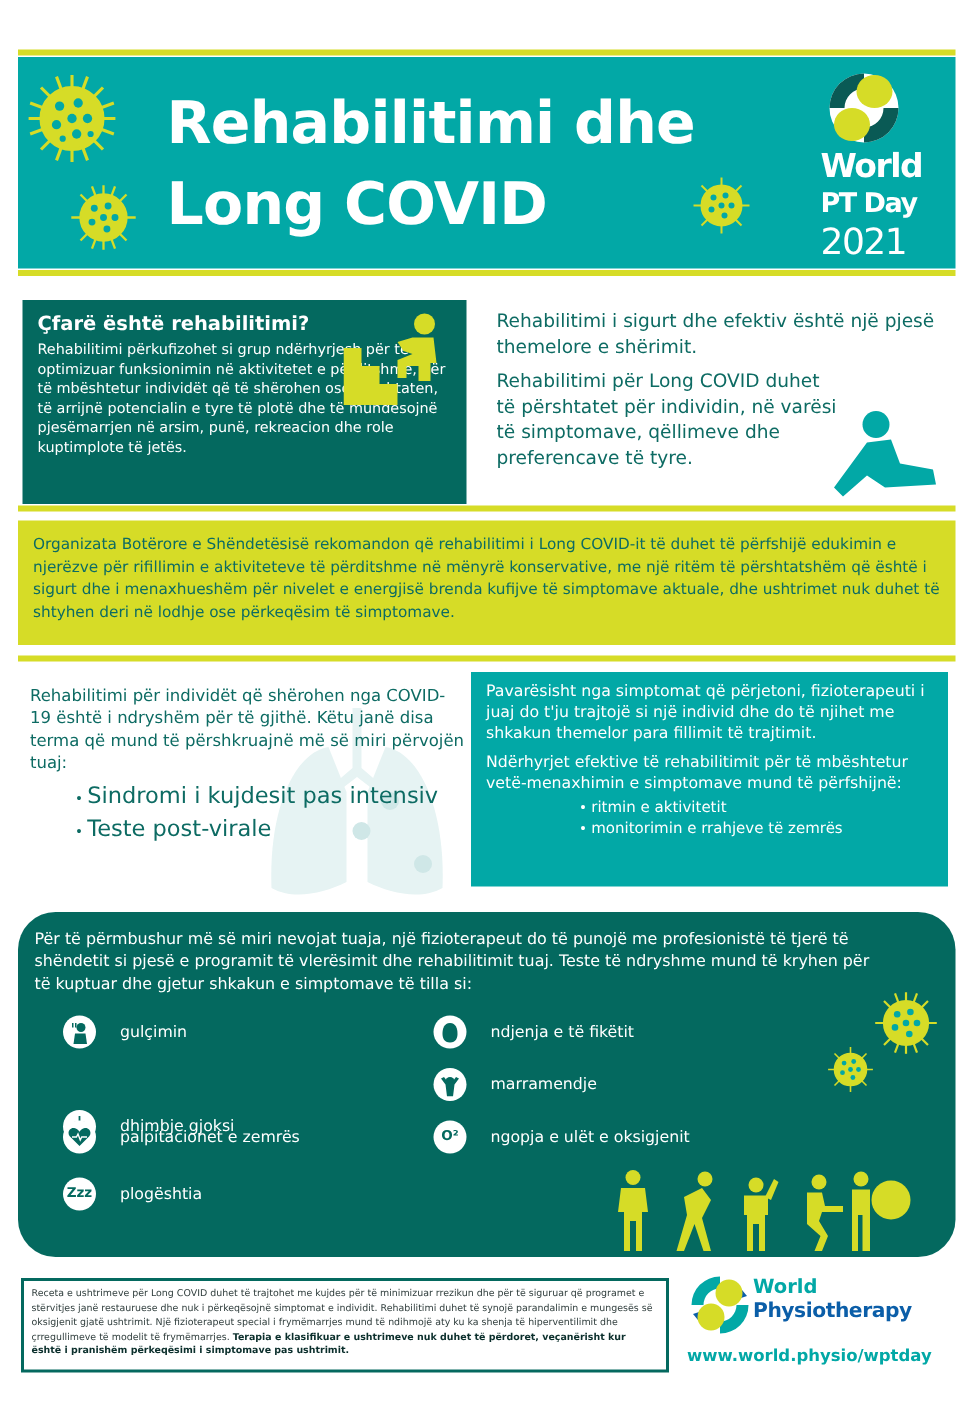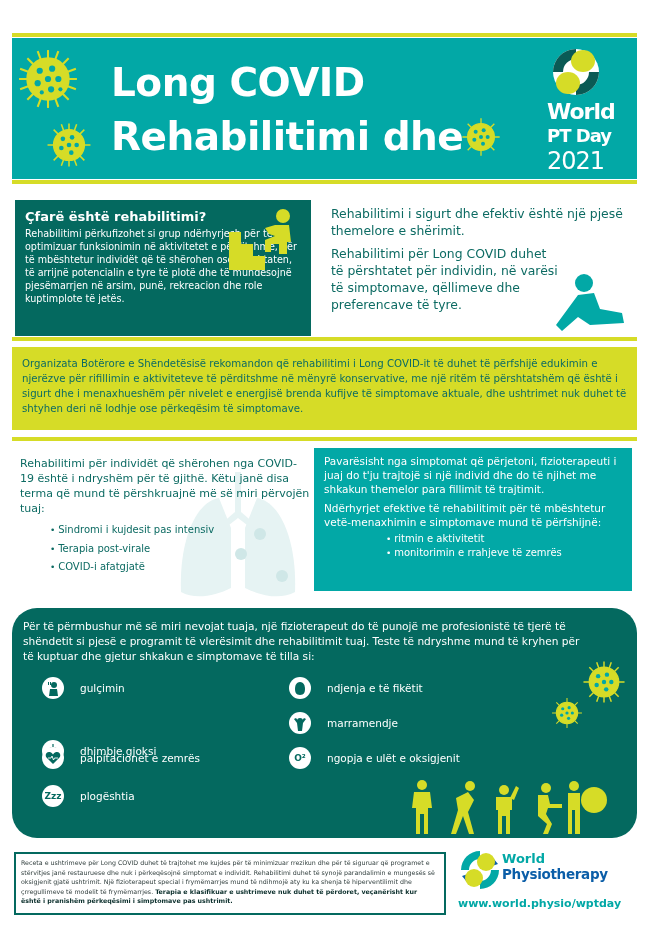--- a/index.html
+++ b/index.html
@@ -27,21 +27,21 @@
   .right-top { position: absolute; left: 331px; top: 205px; width: 300px; color: #0d6b63; }
   .right-top p { font-size: 12.4px; line-height: 17px; margin-bottom: 6px; }
   .stretch-icon { position: absolute; left: 556px; top: 273px; width: 68px; height: 60px; }
 
   
   .box-who { position: absolute; left: 12px; top: 347px; width: 625px; height: 83px; background: #d6dc27; color: #0d6b63; padding: 9px 10px; font-size: 10.2px; line-height: 15px; }
 
   
   .left-list { position: absolute; left: 20px; top: 456px; width: 290px; color: #0d6b63; font-size: 11px; line-height: 15px; z-index: 2; }
   .left-list ul { list-style: none; margin-top: 5px; padding-left: 30px; }
-  .left-list li { font-size: 10px; line-height: 18.5px; }
+  .left-list li { font-size: 15px; line-height: 18.5px; }
   .left-list li::before { content: "• "; font-size: 9px; }
   .lungs { position: absolute; left: 175px; top: 472px; width: 125px; height: 130px; z-index: 1; }
 
   .box-physio { position: absolute; left: 314px; top: 448px; width: 318px; height: 143px; background: #02a8a6; color: #fff; padding: 6px 10px; font-size: 10.5px; line-height: 14px; }
   .box-physio p { margin-bottom: 5px; }
   .box-physio ul { list-style: none; padding-left: 62px; margin-top: -2px; }
   .box-physio li { font-size: 10px; line-height: 14px; }
   .box-physio li::before { content: "• "; font-size: 9px; }
 
   
@@ -121,22 +121,22 @@
       <circle cx="22" cy="22" r="3"></circle>
         <circle cx="34" cy="20" r="3"></circle>
         <circle cx="40" cy="30" r="3"></circle>
       <circle cx="30" cy="30" r="3"></circle>
         <circle cx="20" cy="34" r="3"></circle>
         <circle cx="33" cy="40" r="3"></circle>
     </g>
   </svg>
 
   <div class="header-title">
+    <div>Rehabilitimi dhe</div>
     <div>Long COVID</div>
-    <div>Rehabilitimi dhe</div>
   </div>
 
   <div class="logo-wpt">
     <svg class="mark" viewBox="0 0 50 50">
       <circle cx="25" cy="25" r="23" fill="#fff"></circle>
       <path d="M25 2 A23 23 0 0 0 2 25 L12 25 A13 13 0 0 1 25 12 Z" fill="#0a5a55"></path>
       <path d="M25 48 A23 23 0 0 0 48 25 L38 25 A13 13 0 0 1 25 38 Z" fill="#0a5a55"></path>
       <ellipse cx="32" cy="14" rx="12" ry="11" fill="#d6dc27"></ellipse>
       <ellipse cx="17" cy="36" rx="12" ry="11" fill="#d6dc27"></ellipse>
     </svg>
@@ -182,22 +182,21 @@
     <circle cx="85" cy="62" r="6"></circle>
       <circle cx="66" cy="82" r="6"></circle>
       <circle cx="107" cy="104" r="6"></circle>
   </g>
 </svg>
 
 <div class="left-list">
   <p>Rehabilitimi për individët që shërohen nga COVID-19 është i ndryshëm për të gjithë. Këtu janë disa terma që mund të përshkruajnë më së miri përvojën tuaj:</p>
   <ul>
     <li>Sindromi i kujdesit pas intensiv</li>
-    <li>Terapia post-virale</li>
-    <li>COVID-i afatgjatë</li>
+    <li>Teste post-virale</li>
   </ul>
 </div>
 
 <div class="box-physio">
   <p>Pavarësisht nga simptomat që përjetoni, fizioterapeuti i juaj do t'ju trajtojë si një individ dhe do të njihet me shkakun themelor para fillimit të trajtimit.</p>
   <p>Ndërhyrjet efektive të rehabilitimit për të mbështetur vetë-menaxhimin e simptomave mund të përfshijnë:</p>
   <ul>
     <li>ritmin e aktivitetit</li>
     <li>monitorimin e rrahjeve të zemrës</li>
   </ul>

